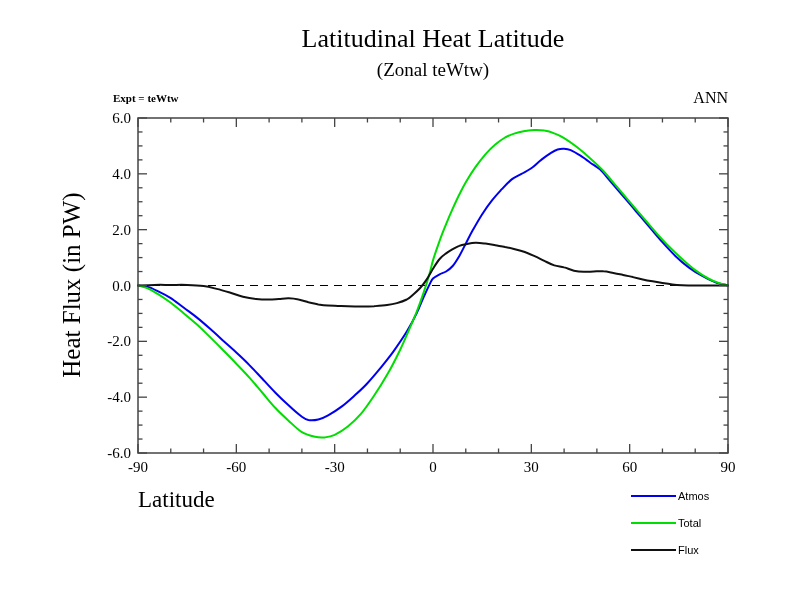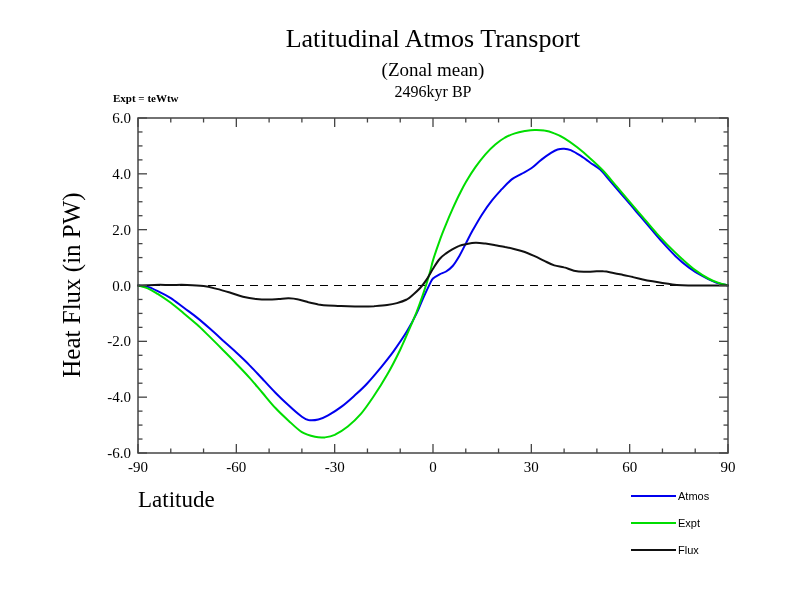--- a/index.html
+++ b/index.html
@@ -20,28 +20,28 @@
   .legend-row{display:flex;align-items:center;height:27px;}
   .legend-line{display:inline-block;width:45px;height:2px;}
   .legend-label{font-family:"Liberation Sans","DejaVu Sans",sans-serif;font-size:11px;
                 margin-left:2px;color:#000;text-align:right;}
 </style>
 </head>
 <body>
 
 <div id="page">
 
-  <div class="abs" id="chart-title">Latitudinal Atmos Transport</div>
+  <div class="abs" id="chart-title">Latitudinal Heat Latitude</div>
 
-  <div class="abs" id="chart-subtitle">(Zonal mean)</div>
+  <div class="abs" id="chart-subtitle">(Zonal teWtw)</div>
 
-  <div class="abs" id="chart-date">2496kyr BP</div>
 
   <div class="abs" id="expt-label">Expt = teWtw</div>
 
+  <div class="abs" id="season-label">ANN</div>
 
   <div class="abs" id="y-axis-title">Heat Flux (in PW)</div>
 
   <svg class="abs" id="plot-svg" width="800" height="600" viewBox="0 0 800 600">
       <line x1="138" y1="285.5" x2="728" y2="285.5" stroke="#000000" stroke-width="1" stroke-dasharray="8 6"></line>
       <path d="M138.0 285.5 C139.6 285.7 144.6 286.0 147.8 286.9 C151.1 287.8 153.8 289.2 157.7 291.1 C161.5 292.9 166.4 295.3 170.8 298.1 C175.1 300.9 179.5 304.6 183.9 307.8 C188.3 311.1 192.6 314.1 197.0 317.6 C201.4 321.1 205.7 324.9 210.1 328.8 C214.5 332.6 218.9 336.8 223.2 340.8 C227.6 344.7 232.0 348.5 236.3 352.5 C240.7 356.5 245.1 360.6 249.4 365.1 C253.8 369.5 258.2 374.4 262.6 379.0 C266.9 383.7 271.3 388.6 275.7 393.0 C280.0 397.4 284.4 401.6 288.8 405.5 C293.1 409.5 298.6 414.3 301.9 416.7 C305.2 419.1 305.7 419.6 308.4 420.1 C311.2 420.5 315.0 420.3 318.3 419.5 C321.6 418.7 324.3 417.4 328.1 415.3 C331.9 413.2 336.9 410.2 341.2 406.9 C345.6 403.7 350.0 399.7 354.3 395.8 C358.7 391.8 363.1 387.9 367.4 383.2 C371.8 378.6 376.2 373.2 380.6 367.9 C384.9 362.5 389.3 357.2 393.7 351.1 C398.0 345.1 403.0 337.8 406.8 331.6 C410.6 325.3 413.9 319.0 416.6 313.4 C419.3 307.8 421.0 302.9 423.2 298.1 C425.4 293.2 428.1 287.4 429.7 284.1 C431.4 280.8 431.4 280.1 433.0 278.5 C434.6 276.9 437.4 275.5 439.6 274.3 C441.7 273.2 443.9 272.9 446.1 271.5 C448.3 270.1 450.5 268.5 452.7 266.0 C454.9 263.4 457.0 259.9 459.2 256.2 C461.4 252.5 463.6 247.8 465.8 243.6 C468.0 239.4 469.6 235.9 472.3 231.1 C475.1 226.2 478.9 219.4 482.2 214.3 C485.4 209.2 488.7 204.5 492.0 200.4 C495.3 196.2 498.6 192.7 501.8 189.2 C505.1 185.7 508.4 182.0 511.7 179.4 C514.9 176.9 518.2 175.7 521.5 173.8 C524.8 172.0 528.1 170.6 531.3 168.3 C534.6 165.9 537.9 162.4 541.2 159.9 C544.4 157.3 548.3 154.6 551.0 152.9 C553.7 151.2 555.4 150.2 557.6 149.5 C559.7 148.8 561.9 148.6 564.1 148.7 C566.3 148.8 567.9 148.9 570.7 150.1 C573.4 151.3 577.2 153.6 580.5 155.7 C583.8 157.8 587.1 160.3 590.3 162.7 C593.6 165.0 596.9 166.6 600.2 169.6 C603.4 172.7 606.2 176.4 610.0 180.8 C613.8 185.2 618.7 191.0 623.1 196.2 C627.5 201.3 631.9 206.4 636.2 211.5 C640.6 216.6 645.0 221.8 649.3 226.9 C653.7 232.0 658.1 237.3 662.4 242.2 C666.8 247.1 671.2 252.0 675.6 256.2 C679.9 260.4 684.3 264.1 688.7 267.4 C693.0 270.6 697.4 273.3 701.8 275.7 C706.1 278.2 710.5 280.5 714.9 282.1 C719.3 283.8 725.8 284.9 728.0 285.5" fill="none" stroke="#0000ee" stroke-width="2" stroke-linecap="round"></path>
       <path d="M138.0 285.5 C139.6 286.0 144.6 286.9 147.8 288.3 C151.1 289.7 153.8 291.5 157.7 293.9 C161.5 296.3 166.4 299.6 170.8 302.8 C175.1 306.1 179.5 309.8 183.9 313.4 C188.3 317.0 192.6 320.6 197.0 324.6 C201.4 328.5 205.7 332.9 210.1 337.1 C214.5 341.4 218.9 345.8 223.2 350.3 C227.6 354.7 232.0 359.1 236.3 363.7 C240.7 368.2 245.1 372.7 249.4 377.6 C253.8 382.5 258.2 387.9 262.6 393.0 C266.9 398.1 271.3 403.7 275.7 408.3 C280.0 413.0 284.4 416.9 288.8 420.9 C293.1 424.9 297.5 429.4 301.9 432.1 C306.3 434.7 311.2 435.9 315.0 436.8 C318.8 437.7 321.6 437.7 324.8 437.4 C328.1 437.0 330.8 436.7 334.7 434.9 C338.5 433.0 343.4 430.0 347.8 426.5 C352.1 423.0 356.5 419.0 360.9 413.9 C365.3 408.8 369.6 402.3 374.0 395.8 C378.4 389.3 382.7 382.5 387.1 374.8 C391.5 367.2 396.4 357.6 400.2 349.7 C404.0 341.8 407.3 333.7 410.1 327.4 C412.8 321.1 414.4 317.6 416.6 312.0 C418.8 306.4 421.0 300.4 423.2 293.9 C425.4 287.4 428.1 278.5 429.7 272.9 C431.4 267.4 431.4 265.7 433.0 260.4 C434.6 255.0 437.4 246.9 439.6 240.8 C441.7 234.8 443.9 229.4 446.1 224.1 C448.3 218.7 450.5 213.6 452.7 208.7 C454.9 203.8 457.0 199.2 459.2 194.8 C461.4 190.4 463.0 186.9 465.8 182.2 C468.5 177.6 472.3 171.5 475.6 166.9 C478.9 162.2 482.2 158.0 485.4 154.3 C488.7 150.6 492.0 147.3 495.3 144.5 C498.6 141.7 501.8 139.4 505.1 137.5 C508.4 135.7 511.7 134.4 514.9 133.4 C518.2 132.3 521.5 131.7 524.8 131.1 C528.1 130.6 531.3 130.1 534.6 130.0 C537.9 129.9 541.2 130.0 544.4 130.6 C547.7 131.1 551.0 132.1 554.3 133.4 C557.6 134.6 560.3 135.8 564.1 138.1 C567.9 140.4 572.9 143.9 577.2 147.3 C581.6 150.7 586.0 154.5 590.3 158.5 C594.7 162.4 599.1 166.4 603.4 171.0 C607.8 175.7 612.2 181.3 616.6 186.4 C620.9 191.5 625.3 196.6 629.7 201.8 C634.0 206.9 638.4 212.0 642.8 217.1 C647.1 222.2 651.5 227.6 655.9 232.5 C660.3 237.3 664.6 242.0 669.0 246.4 C673.4 250.8 677.7 255.0 682.1 259.0 C686.5 262.9 690.9 266.9 695.2 270.1 C699.6 273.4 704.5 276.4 708.3 278.5 C712.2 280.6 714.9 281.5 718.2 282.7 C721.4 283.9 726.4 285.0 728.0 285.5" fill="none" stroke="#00dd00" stroke-width="2" stroke-linecap="round"></path>
       <path d="M138.0 285.5 C140.7 285.4 148.9 285.0 154.4 284.9 C159.9 284.8 165.3 284.9 170.8 284.9 C176.2 284.9 181.7 284.8 187.2 284.9 C192.6 285.1 198.6 285.4 203.6 286.1 C208.5 286.7 212.3 287.8 216.7 288.9 C221.0 289.9 225.4 291.2 229.8 292.5 C234.1 293.8 238.5 295.6 242.9 296.7 C247.3 297.7 251.6 298.4 256.0 298.9 C260.4 299.4 265.3 299.5 269.1 299.5 C272.9 299.5 275.7 299.1 278.9 298.9 C282.2 298.7 285.5 298.2 288.8 298.3 C292.1 298.4 295.3 298.8 298.6 299.5 C301.9 300.1 305.2 301.4 308.4 302.3 C311.7 303.1 315.0 303.9 318.3 304.5 C321.6 305.0 324.8 305.4 328.1 305.6 C331.4 305.8 334.7 305.8 337.9 305.9 C341.2 306.0 344.0 306.1 347.8 306.2 C351.6 306.3 356.5 306.4 360.9 306.4 C365.3 306.4 369.6 306.4 374.0 306.2 C378.4 305.9 383.3 305.6 387.1 305.0 C390.9 304.5 393.7 304.0 396.9 303.1 C400.2 302.2 404.0 300.9 406.8 299.5 C409.5 298.0 411.1 296.3 413.3 294.4 C415.5 292.6 417.7 290.7 419.9 288.3 C422.1 285.9 424.3 283.2 426.4 279.9 C428.6 276.7 430.8 272.2 433.0 268.8 C435.2 265.3 437.4 261.5 439.6 259.0 C441.7 256.4 443.9 255.0 446.1 253.4 C448.3 251.8 450.5 250.5 452.7 249.2 C454.9 248.0 457.0 246.7 459.2 245.9 C461.4 245.0 463.0 244.7 465.8 244.2 C468.5 243.7 472.3 242.9 475.6 242.8 C478.9 242.7 482.2 243.2 485.4 243.6 C488.7 244.0 492.0 244.7 495.3 245.3 C498.6 245.9 501.8 246.3 505.1 247.0 C508.4 247.6 511.7 248.4 514.9 249.2 C518.2 250.0 521.5 250.8 524.8 252.0 C528.1 253.2 531.3 254.7 534.6 256.2 C537.9 257.7 541.2 259.4 544.4 260.9 C547.7 262.5 551.0 264.3 554.3 265.4 C557.6 266.5 560.8 266.5 564.1 267.4 C567.4 268.2 570.7 270.0 573.9 270.7 C577.2 271.4 580.5 271.7 583.8 271.8 C587.1 272.0 590.3 271.6 593.6 271.5 C596.9 271.4 600.2 271.0 603.4 271.3 C606.7 271.5 610.0 272.3 613.3 272.9 C616.6 273.5 619.8 274.2 623.1 274.9 C626.4 275.6 629.7 276.4 632.9 277.1 C636.2 277.9 639.5 278.7 642.8 279.4 C646.1 280.1 649.3 280.7 652.6 281.3 C655.9 281.9 659.2 282.5 662.4 283.0 C665.7 283.5 669.0 284.0 672.3 284.4 C675.6 284.8 678.3 285.0 682.1 285.2 C685.9 285.4 690.3 285.5 695.2 285.5 C700.1 285.5 706.1 285.5 711.6 285.5 C717.1 285.5 725.3 285.5 728.0 285.5" fill="none" stroke="#111111" stroke-width="2" stroke-linecap="round"></path>
       <rect x="138" y="118" width="590" height="335" fill="none" stroke="#444444" stroke-width="1.5"></rect>
       <g stroke="#444444" stroke-width="1.3">
@@ -154,21 +154,21 @@
 
   <div class="abs" id="x-axis-title">Latitude</div>
 
   <div class="abs" id="legend">
     <div class="legend-row">
       <span class="legend-line" style="background: rgb(0, 0, 238);"></span>
       <span class="legend-label">Atmos</span>
     </div>
     <div class="legend-row">
       <span class="legend-line" style="background: rgb(0, 221, 0);"></span>
-      <span class="legend-label">Expt</span>
+      <span class="legend-label">Total</span>
     </div>
     <div class="legend-row">
       <span class="legend-line" style="background: rgb(17, 17, 17);"></span>
       <span class="legend-label">Flux</span>
     </div>
   </div>
 
 </div>
 
 </body></html>

